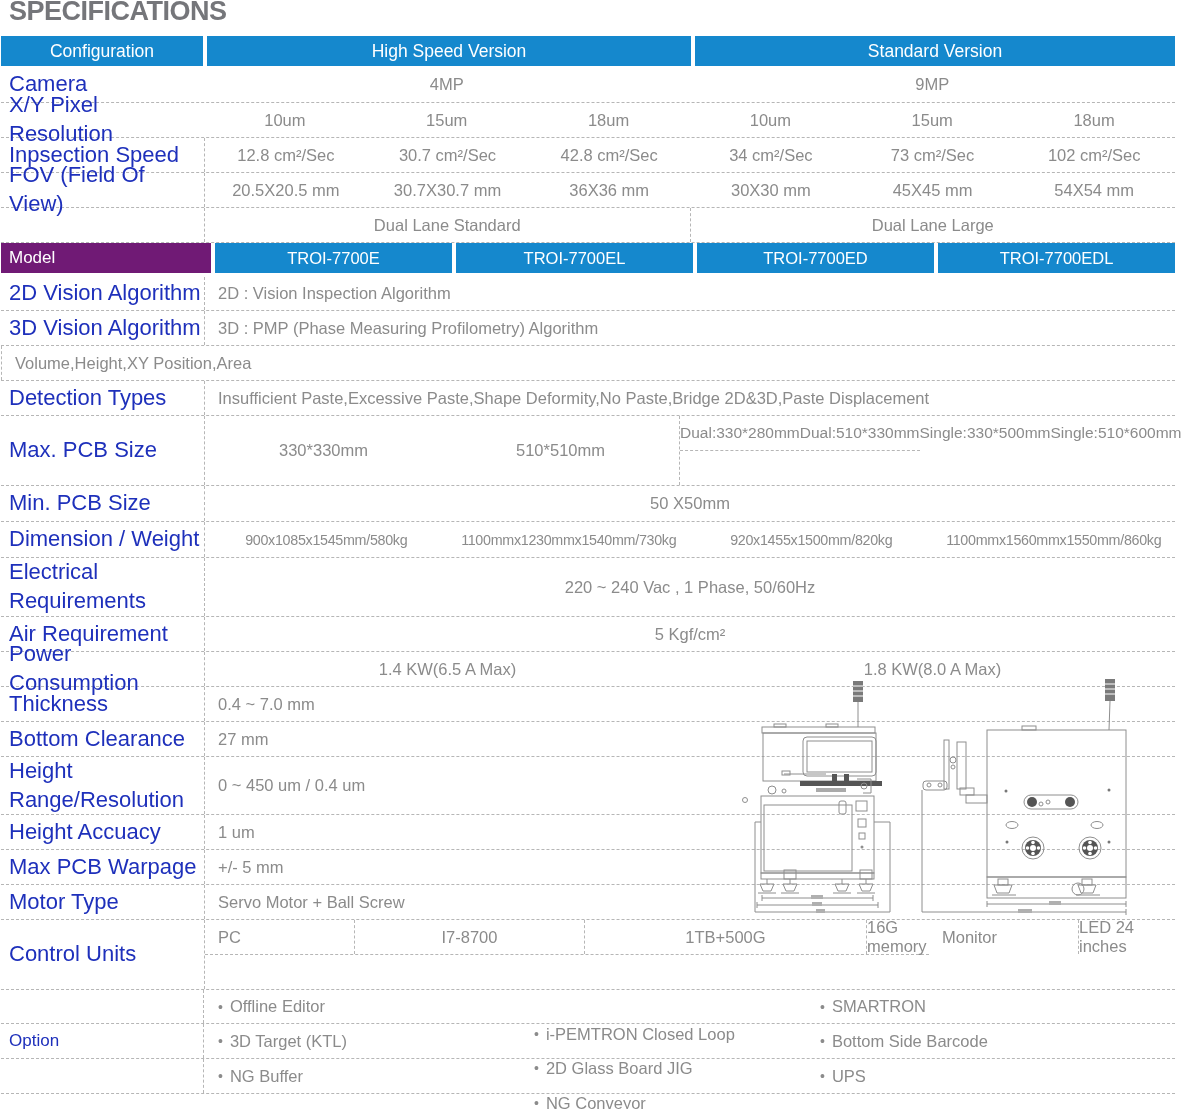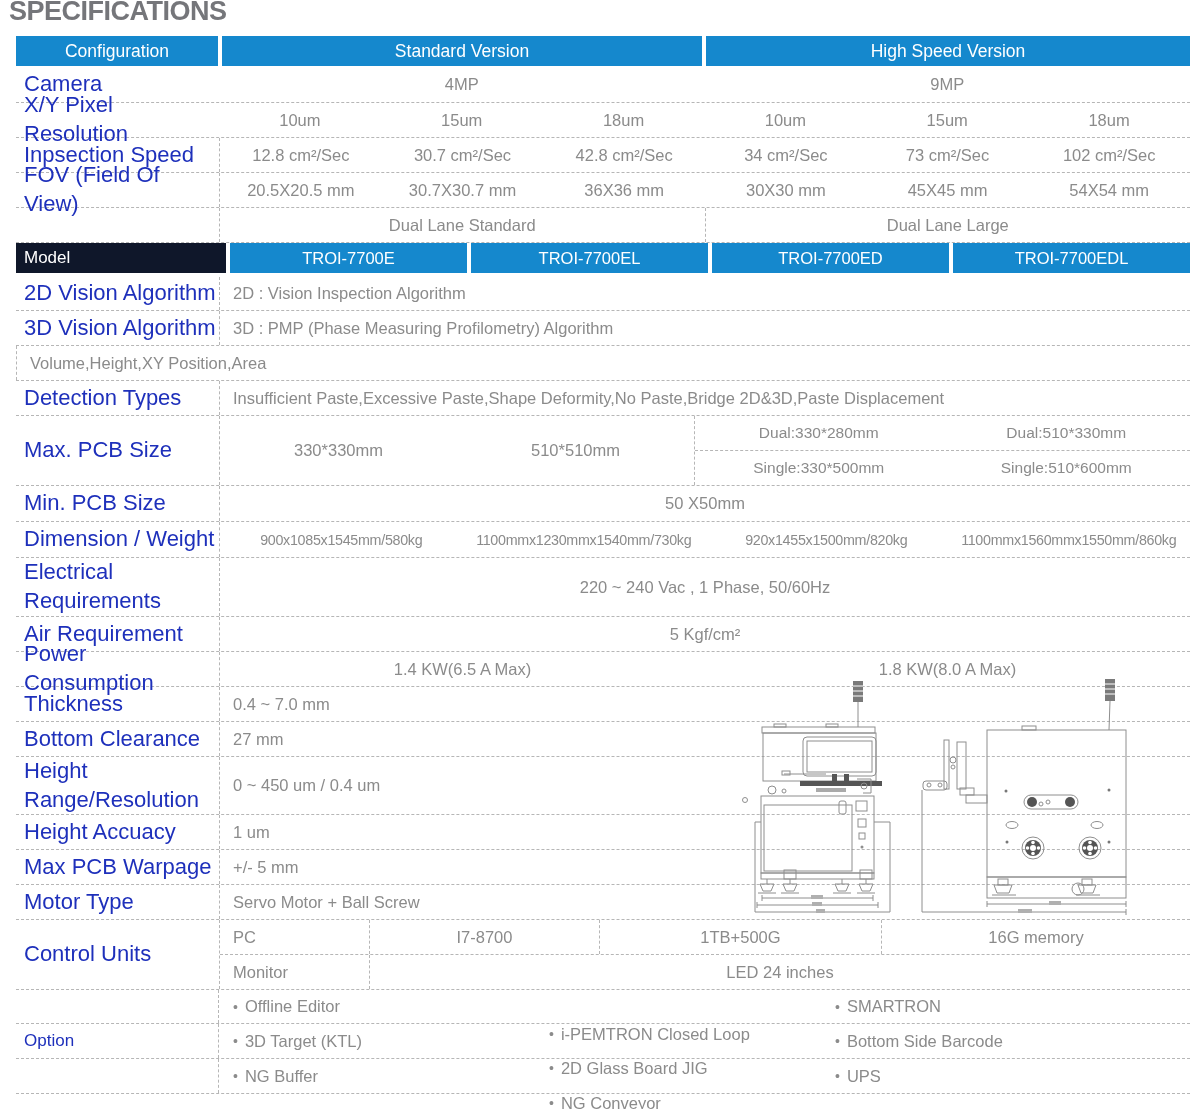--- a/index.html
+++ b/index.html
@@ -4,21 +4,21 @@
 <style>
   html,body { margin:0; padding:0; background:#fff; }
   .page {
     position:relative; width:1200px; height:1109px; background:#fff;
     font-family:"Liberation Sans", sans-serif; overflow:hidden;
   }
   .title {
     position:absolute; top:-4px; left:9px;
     font-size:27px; font-weight:bold; color:#75767a; letter-spacing:-0.5px;
   }
-  .tbl { position:absolute; top:36px; left:16px; width:1174px; }
+  .tbl { position:absolute; top:36px; left:1px; width:1174px; }
 
   
   .hdr { display:flex; gap:4px; height:30px; }
   .hcell {
     background:#1588cd; color:#fff; font-size:17.5px;
     display:flex; align-items:center; justify-content:center;
   }
   .hc0 { flex:0 0 202px; } .hc1 { flex:0 0 480px; } .hc2 { flex:1; }
 
   
@@ -31,29 +31,29 @@
   .cnt { flex:1; display:flex; min-width:0; }
   .row.div > .cnt { border-left:1px dashed #b6b6b6; }
   .c {
     flex:1; display:flex; align-items:center; justify-content:center;
     color:#8b8b8b; font-size:16.5px; box-sizing:border-box;
   }
   .c.l { justify-content:flex-start; padding-left:13px;text-align:center; }
   .c.sm { font-size:15.5px; }
   .c.dim { font-size:14.3px; letter-spacing:-0.3px; }
   .vdiv { border-left:1px dashed #b6b6b6; }
-  .col { display:flex; flex-direction:column; flex:1; min-width:0; }
+  .col { display:flex; flex-direction:row; flex:1; min-width:0; }
   .sub { display:flex; box-sizing:border-box; }
   .sub.bb { border-bottom:1px dashed #b6b6b6; }
   .half { flex:0 0 474px; display:flex; }
 
   
   .modelrow { display:flex; gap:4px; height:30px; margin-bottom:4px; }
   .mlbl {
-    flex:0 0 202px; background:#0f172a; color:#fff; font-size:17px;
+    flex:0 0 202px; background:#701a75; color:#fff; font-size:17px;
     display:flex; align-items:center; padding-left:8px;
   }
   .mcell {
     flex:1; background:#1588cd; color:#fff; font-size:16.5px;
     display:flex; align-items:center; justify-content:center;
   }
 
   
   .w1 { flex:0 0 149px; } .w2 { flex:0 0 230px; } .w3 { flex:0 0 282px; }
 
@@ -81,22 +81,22 @@
 </head>
 <body>
 
 <div class="page">
   <div class="title">SPECIFICATIONS</div>
 
   <div class="tbl">
 
     <div class="hdr">
       <div class="hcell hc0">Configuration</div>
+      <div class="hcell hc2">High Speed Version</div>
       <div class="hcell hc1">Standard Version</div>
-      <div class="hcell hc2">High Speed Version</div>
     </div>
 
     <div class="row" style="height:37px">
       <div class="lbl">Camera</div>
       <div class="cnt">
         <div class="c">4MP</div>
         <div class="c">9MP</div>
       </div>
     </div>
 

